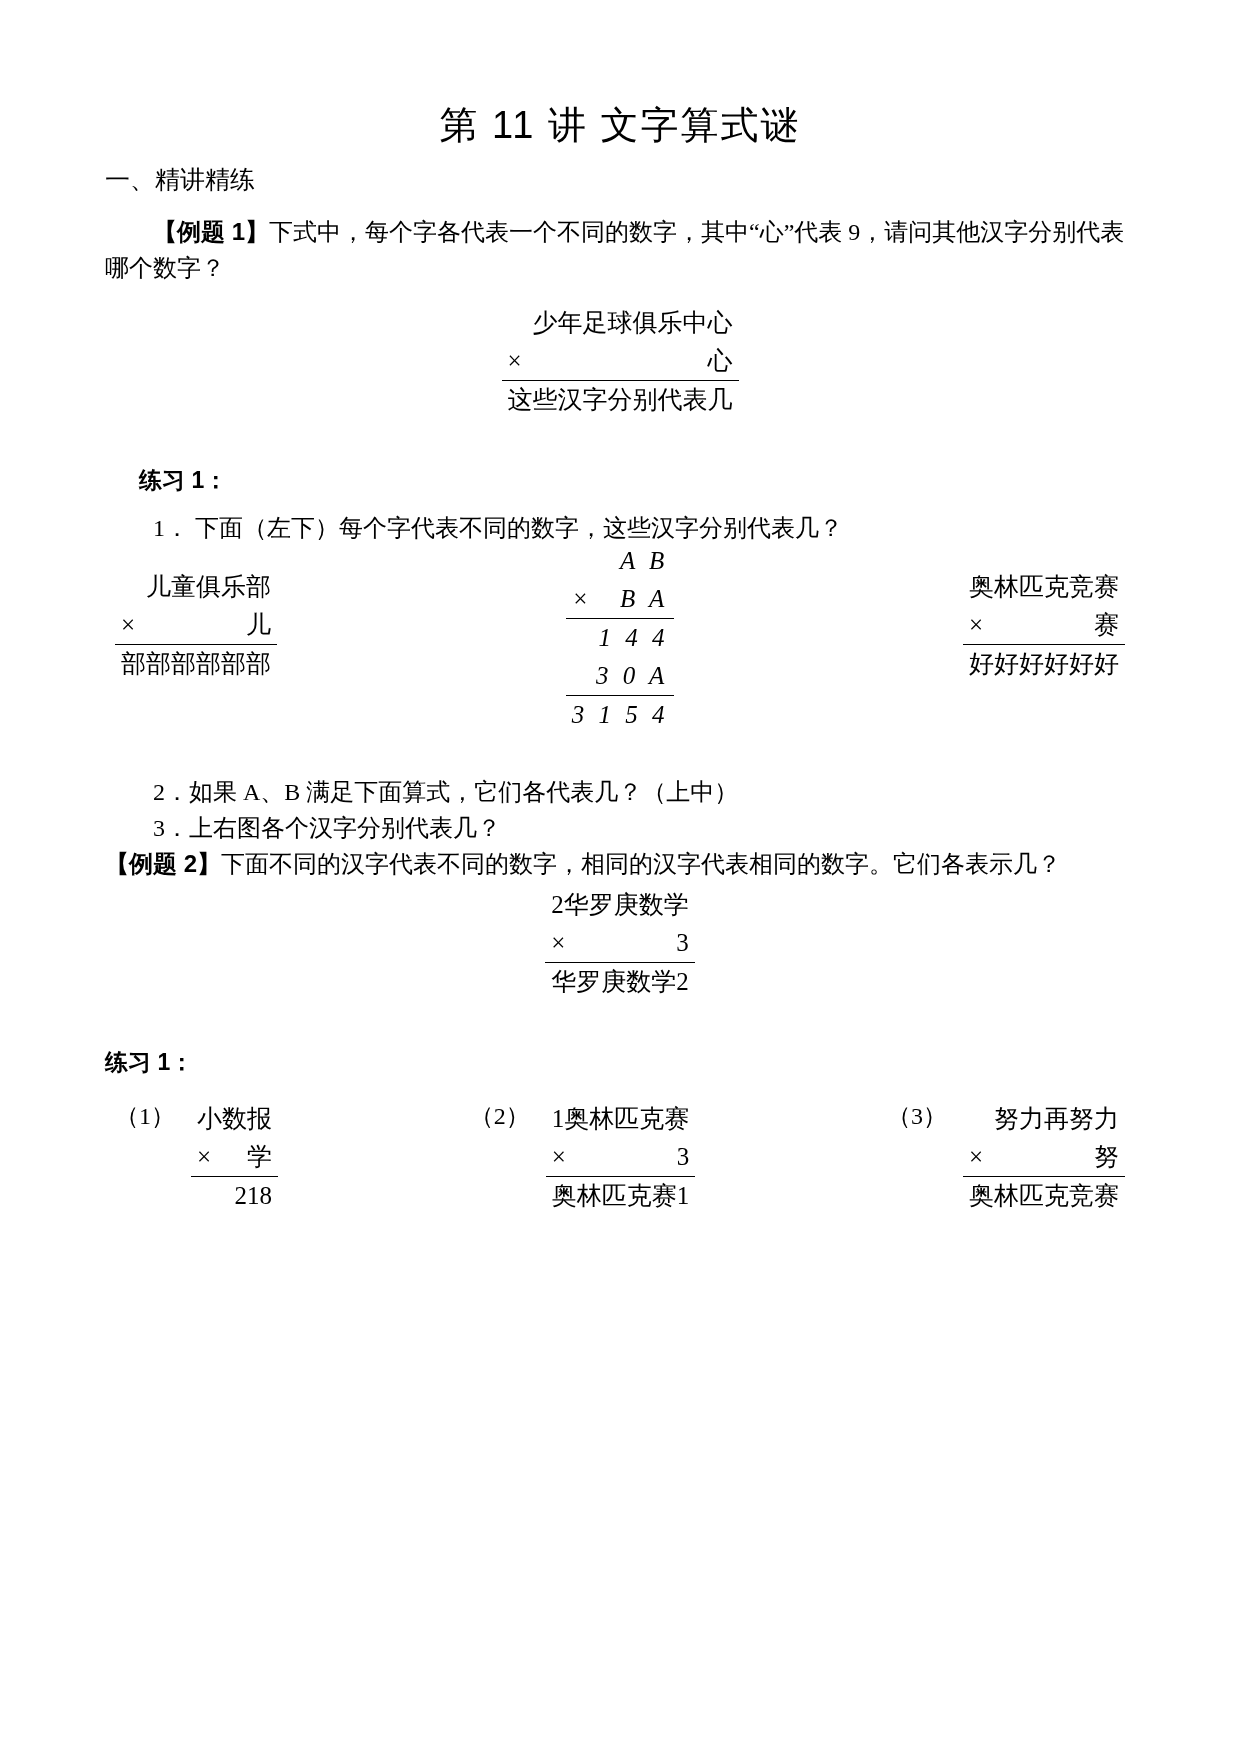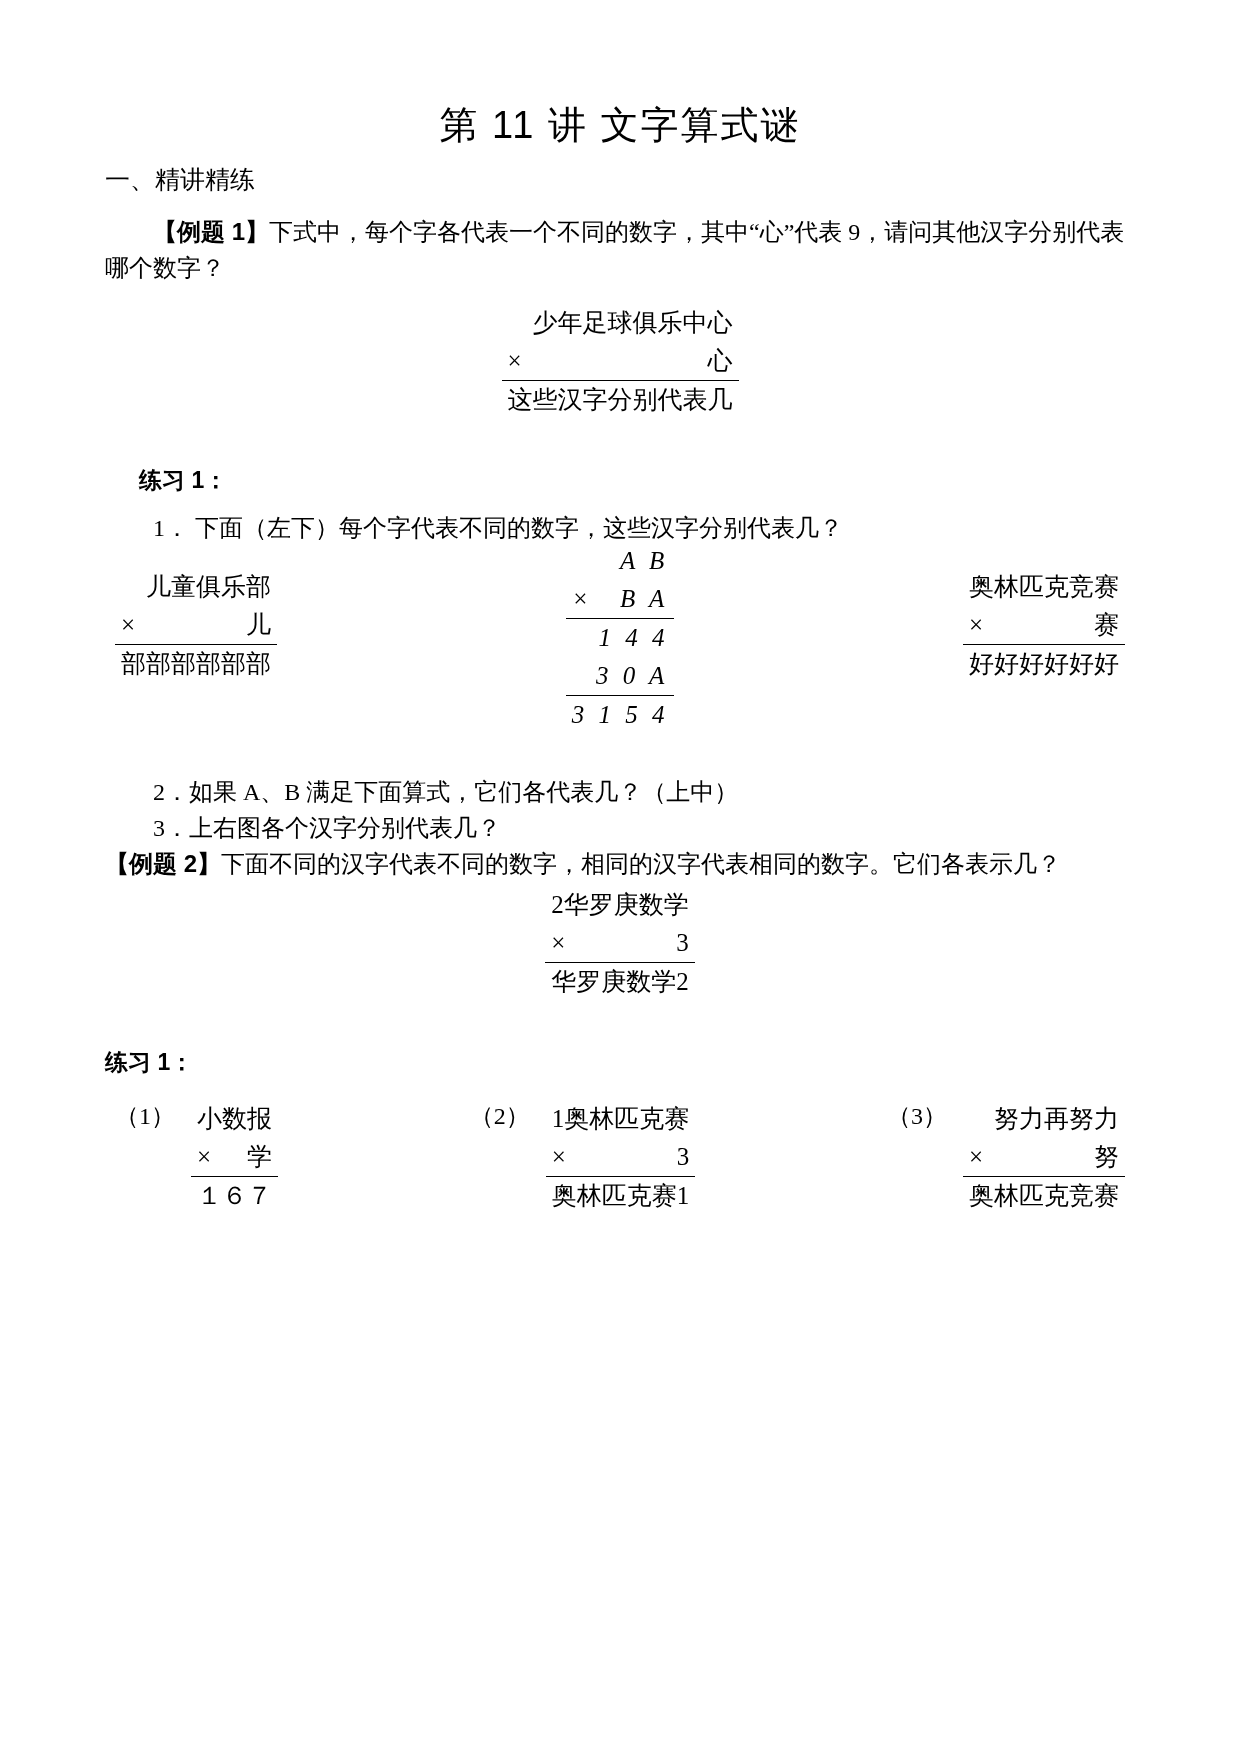--- a/index.html
+++ b/index.html
@@ -209,21 +209,21 @@
   <div class="three-col">
 
     <div class="labeled">
       <span class="col-label">（1）</span>
       <div class="puzzle">
         <span class="row">小数报</span>
         <span class="row op">
           <span class="opsym">×</span>
           <span class="opval">学</span>
         </span>
-        <span class="row ruled">１６７</span>
+        <span class="row ruled">218</span>
       </div>
     </div>
 
     <div class="labeled">
       <span class="col-label">（2）</span>
       <div class="puzzle">
         <span class="row">1奥林匹克赛</span>
         <span class="row op">
           <span class="opsym">×</span>
           <span class="opval">3</span>

